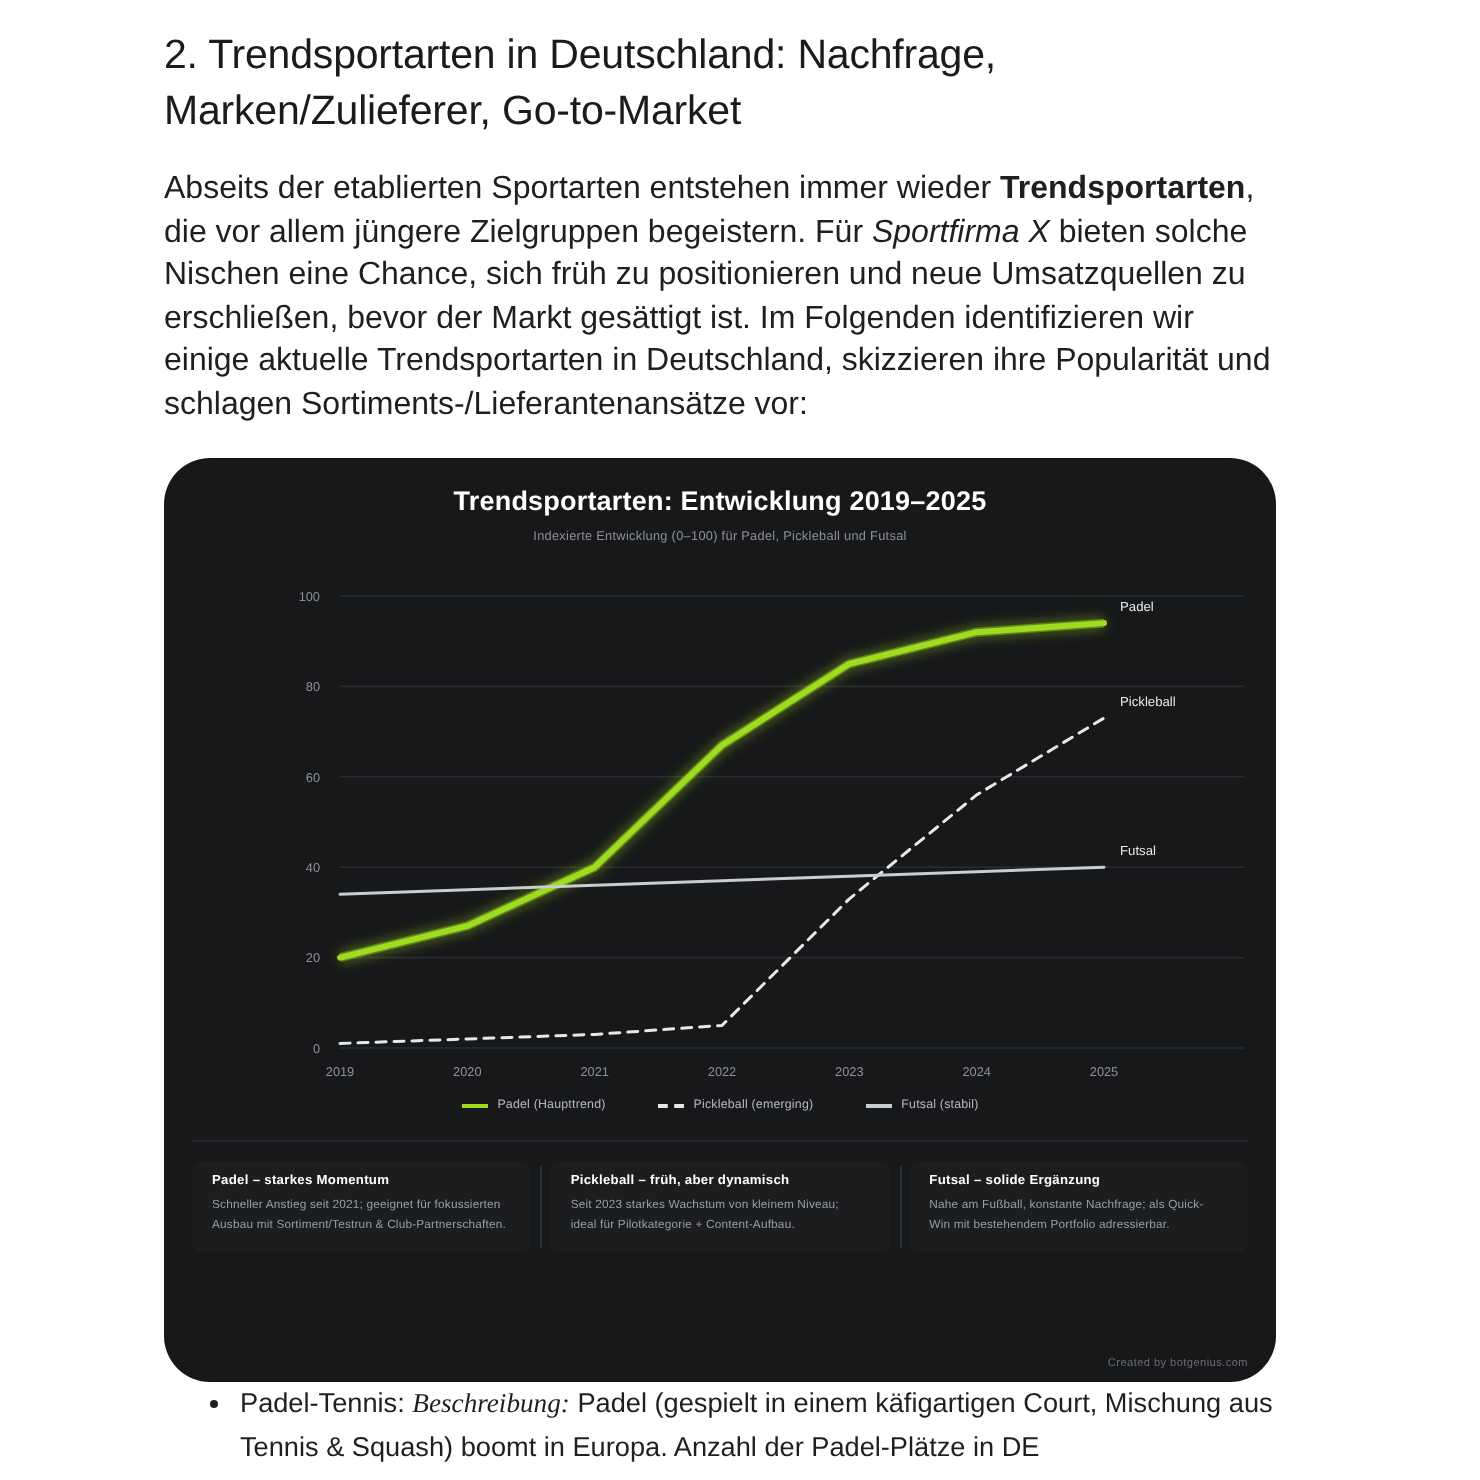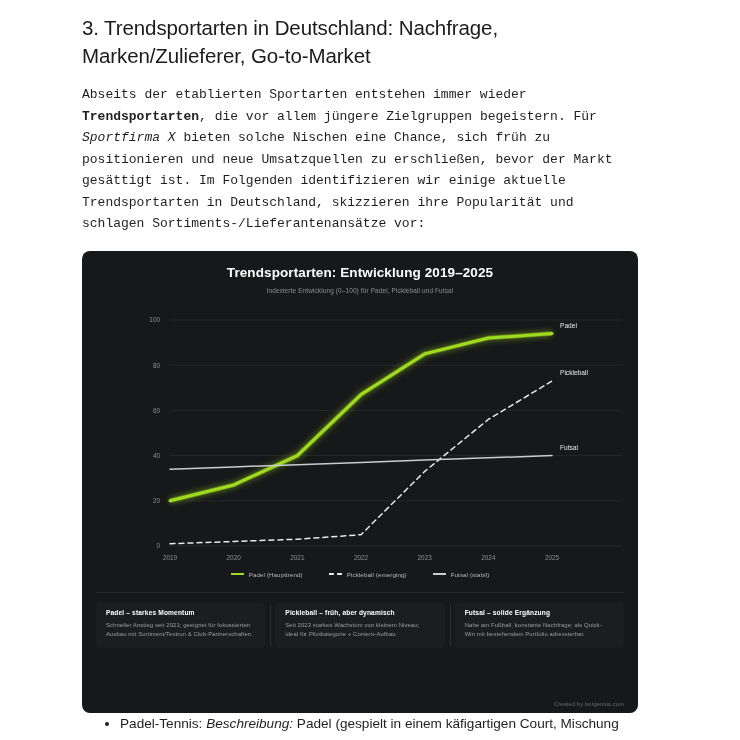--- a/index.html
+++ b/index.html
@@ -17,37 +17,36 @@
     font-size: 20.5px;
     line-height: 28px;
     font-weight: 400;
     color: #1b1b1b;
     letter-spacing: -0.1px;
     margin: 6px 0 14px 0;
     max-width: 500px;
   }
 
   .intro {
-    font-size: 13px;
+    font-size: 16px;
     line-height: 21.5px;
     color: #1f1f1f;
     margin: 0 0 16px 0;
     max-width: 556px;
-    font-family: Liberation Mono, monospace;
   }
   .intro b { font-weight: 700; }
   .intro i { font-style: italic; }
 
   
   .chart-card {
     position: relative;
     width: 556px;
     height: 462px;
     background: #17181a;
-    border-radius: 8px;
+    border-radius: 23px;
     overflow: hidden;
   }
   .chart-title {
     text-align: center;
     color: #ffffff;
     font-size: 13.5px;
     font-weight: 700;
     letter-spacing: 0.1px;
     margin: 14px 0 0 0;
   }
@@ -115,30 +114,30 @@
   .grafik-link {
     color: #3a7bbf; font-size: 12.6px; text-decoration: underline;
     text-underline-offset: 2px; cursor: pointer;
   }
   ul.bullets { margin: 0; padding-left: 38px; }
   ul.bullets li {
     font-size: 13.6px; line-height: 21.5px; color: #1f1f1f;
     max-width: 520px;
   }
   ul.bullets li b { font-weight: 400; }
-  ul.bullets li i { font-style: italic; }
+  ul.bullets li i { font-style: italic; font-family: Liberation Serif, serif; }
   .axis-text { fill:#8d9096; font-size:6.4px; font-family:"Liberation Sans", sans-serif; }
   .series-label { fill:#e9eaec; font-size:6.6px; font-family:"Liberation Sans", sans-serif; }
 </style>
 </head>
 <body>
 
 <div class="page">
 
-  <h1 class="heading">3. Trendsportarten in Deutschland: Nachfrage, Marken/Zulieferer, Go-to-Market</h1>
+  <h1 class="heading">2. Trendsportarten in Deutschland: Nachfrage, Marken/Zulieferer, Go-to-Market</h1>
 
   <p class="intro"><span>Abseits der etablierten Sportarten entstehen immer wieder </span><b>Trendsportarten</b><span>, die vor allem jüngere Zielgruppen begeistern. Für </span><i>Sportfirma X</i><span> bieten solche Nischen eine Chance, sich früh zu positionieren und neue Umsatzquellen zu erschließen, bevor der Markt gesättigt ist. Im Folgenden identifizieren wir einige aktuelle Trendsportarten in Deutschland, skizzieren ihre Popularität und schlagen Sortiments-/Lieferantenansätze vor:</span></p>
 
   <div class="chart-card">
     <div class="chart-title">Trendsportarten: Entwicklung 2019–2025</div>
     <div class="chart-sub">Indexierte Entwicklung (0–100) für Padel, Pickleball und Futsal</div>
 
     <div class="plot-wrap">
       <svg class="plot" width="556" height="265" viewBox="0 0 556 265">
         <defs>

